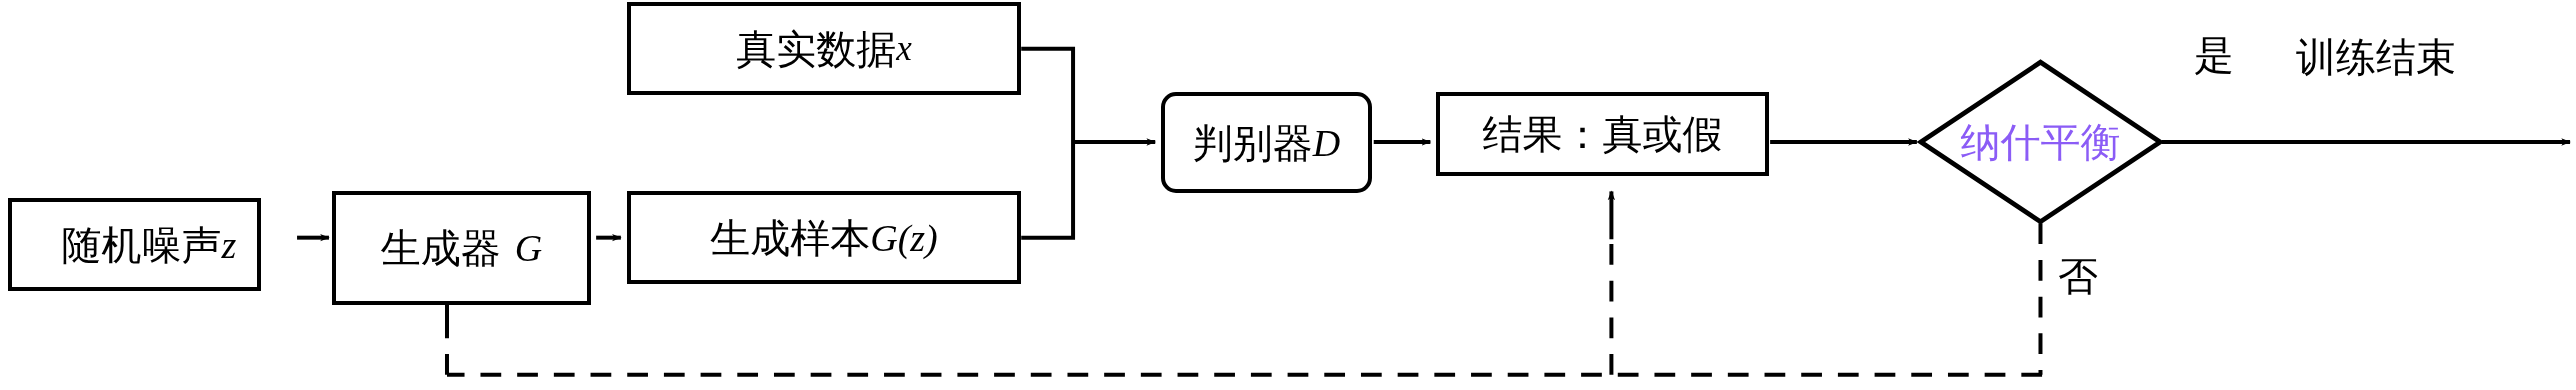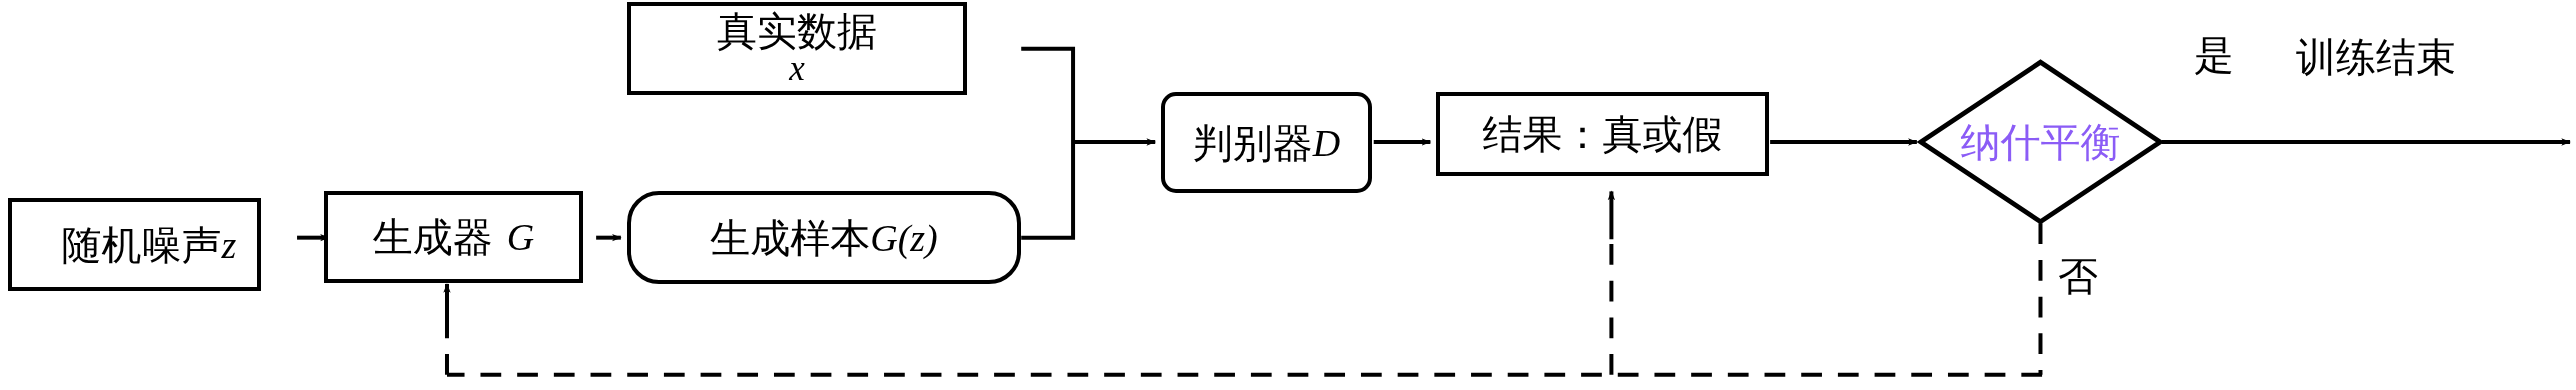--- a/index.html
+++ b/index.html
@@ -139,31 +139,31 @@
       <polyline points="560,470 560,410" fill="none" stroke="#000000" stroke-width="5" stroke-dasharray="26,20"></polyline>
       <line x1="560" y1="418" x2="560" y2="356" stroke="#000000" stroke-width="5" marker-end="url(#ah)"></line>
     </g>
   </svg>
 
   <div class="node" style="left:8px; top:198px; width:253px; height:93px;padding-left:29px;">
     <span class="cjk">随机噪声</span>
       <span class="mathvar">z</span>
   </div>
 
-  <div class="node" style="left:324px; top:191px; width:259px; height:92px;gap:14px;">
+  <div class="node" style="left:332px; top:191px; width:259px; height:114px;gap:14px;">
     <span class="cjk">生成器</span>
       <span class="mathvar">G</span>
   </div>
 
-  <div class="node" style="left:627px; top:191px; width:394px; height:93px;border-radius:32px;">
+  <div class="node" style="left:627px; top:191px; width:394px; height:93px;">
     <span class="cjk">生成样本 </span>
       <span class="mathvar">G(z)</span>
   </div>
 
-  <div class="node" style="left:627px; top:2.4px; width:340px; height:93px;flex-direction:column;">
+  <div class="node" style="left:627px; top:2.4px; width:394px; height:93px;">
     <span class="cjk">真实数据</span>
       <span class="mathvar small">x</span>
   </div>
 
   <div class="node" style="left:1161px; top:92px; width:211px; height:101px;border-radius:15px;">
     <span class="cjk">判别器</span>
       <span class="mathvar">D</span>
   </div>
 
   <div class="node" style="left:1436px; top:92px; width:333px; height:84px;">

